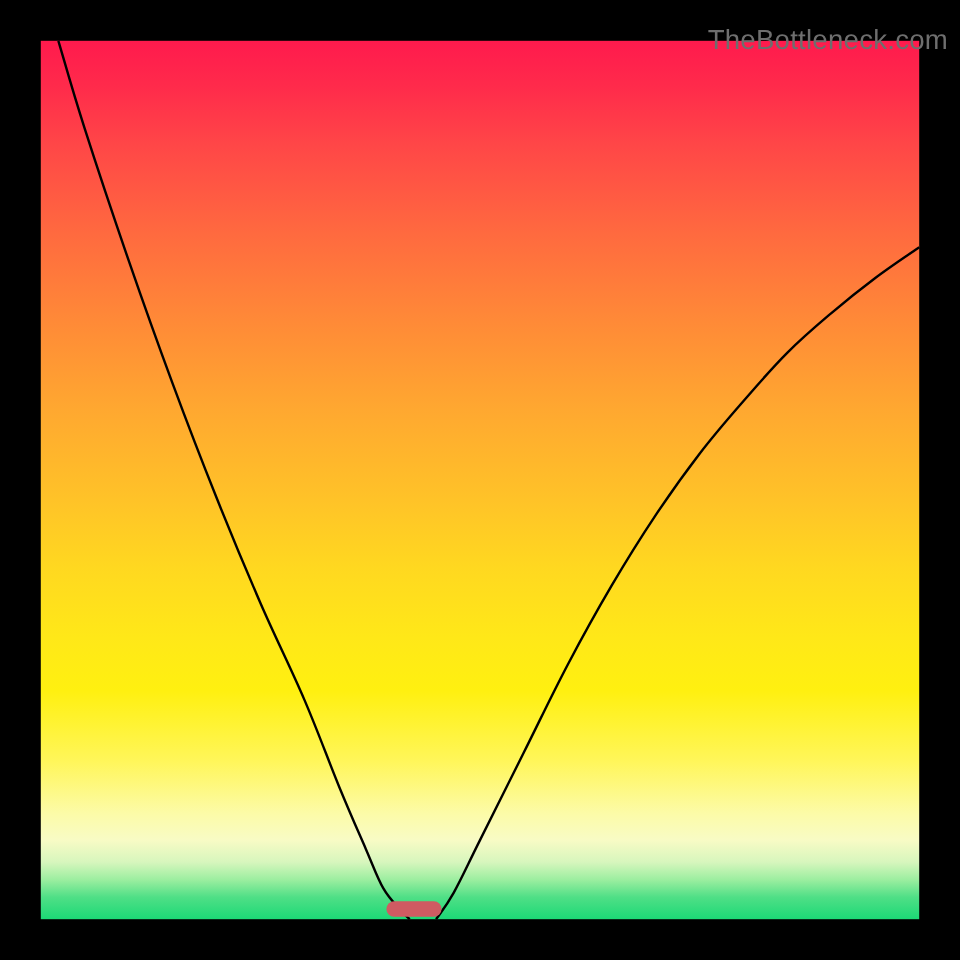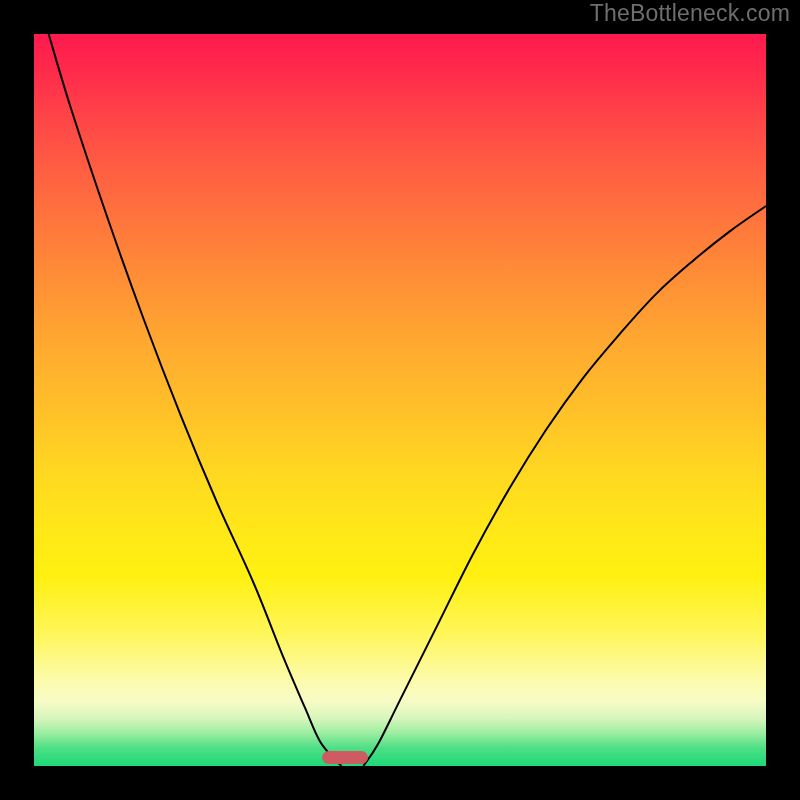--- a/index.html
+++ b/index.html
@@ -42,21 +42,21 @@
       #fcfba8 88%,
       #f8fbc5 91%,
       #d7f6bd 93.5%,
       #9ceea0 95.5%,
       #4fdf86 97.5%,
       #1cd976 100%
     );
   }
   .watermark {
     position: absolute;
-    top: 0;
+    top: 20px;
     right: 10px;
     color: #6e6e6e;
     font-size: 23px;
     letter-spacing: 0.2px;
     font-weight: 500;
     user-select: none;
   }
   .pill {
     position: absolute;
     width: 46px;

